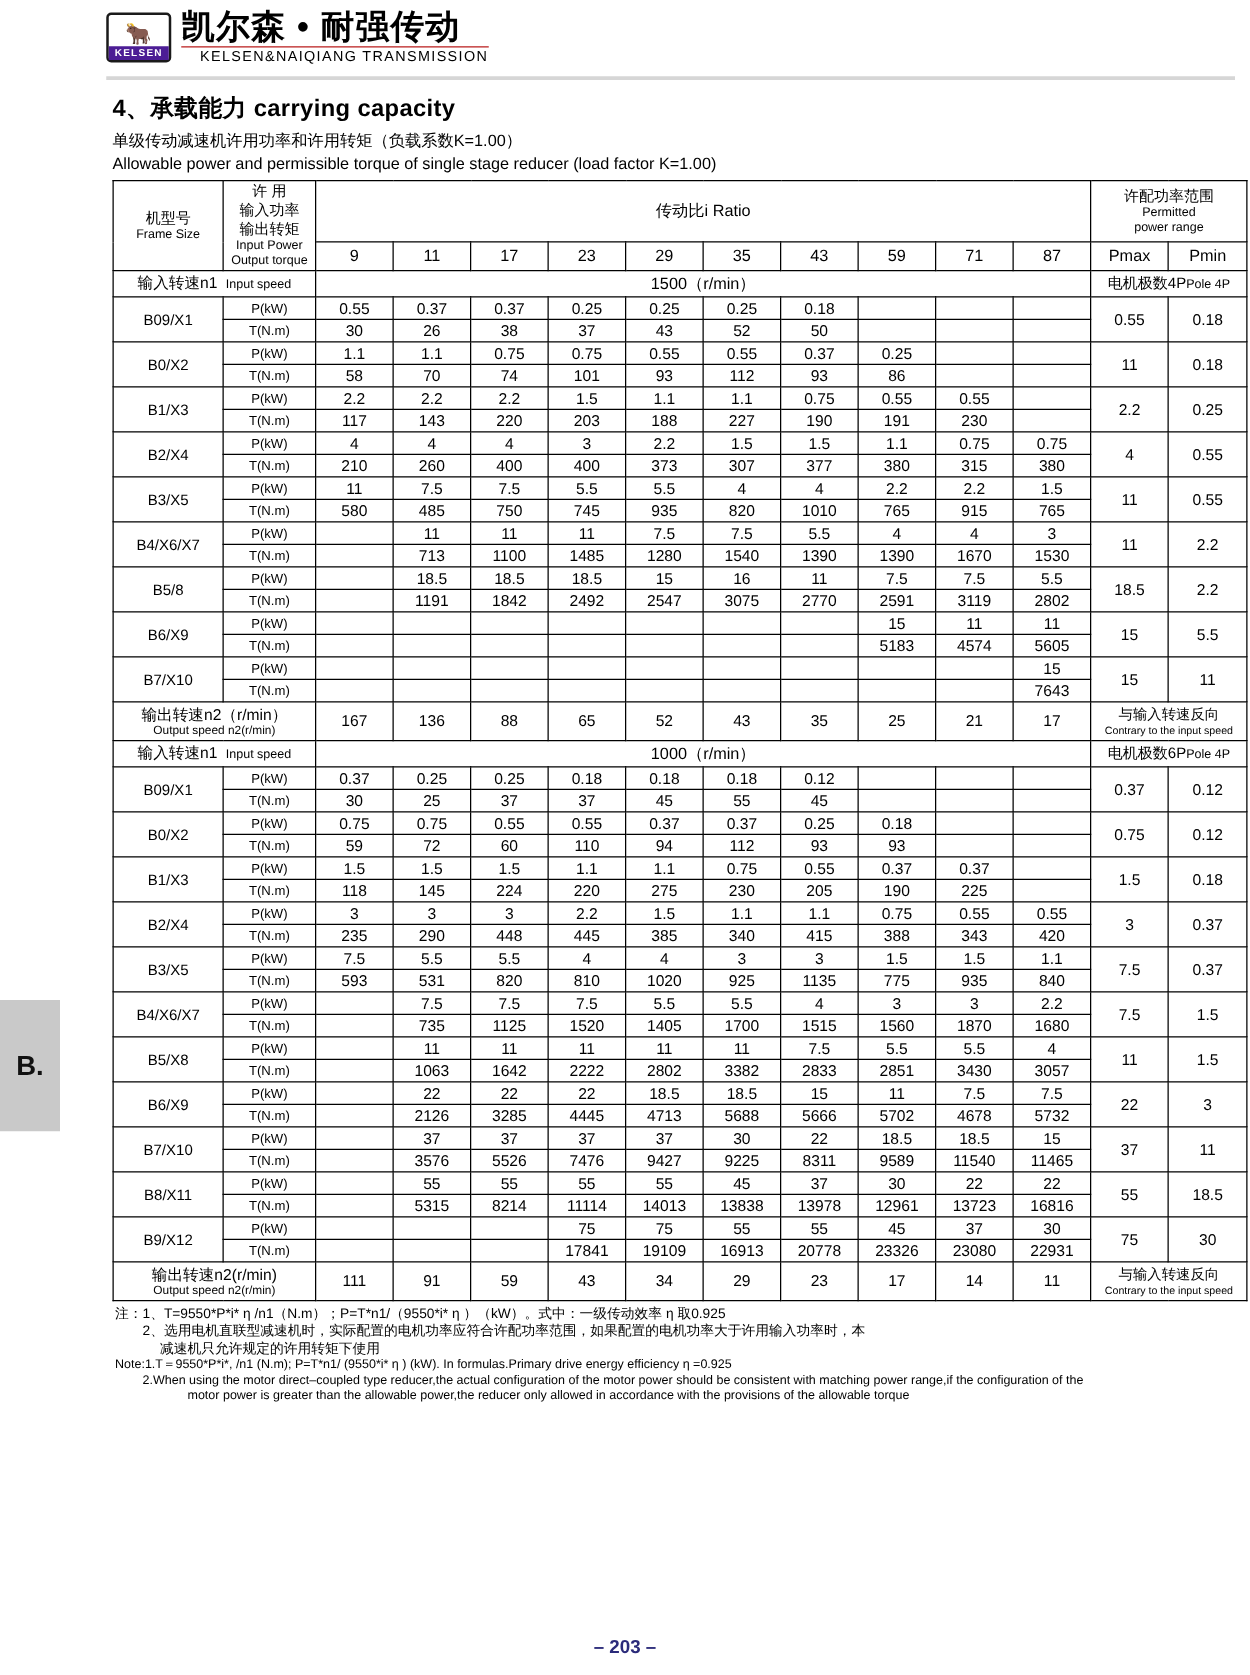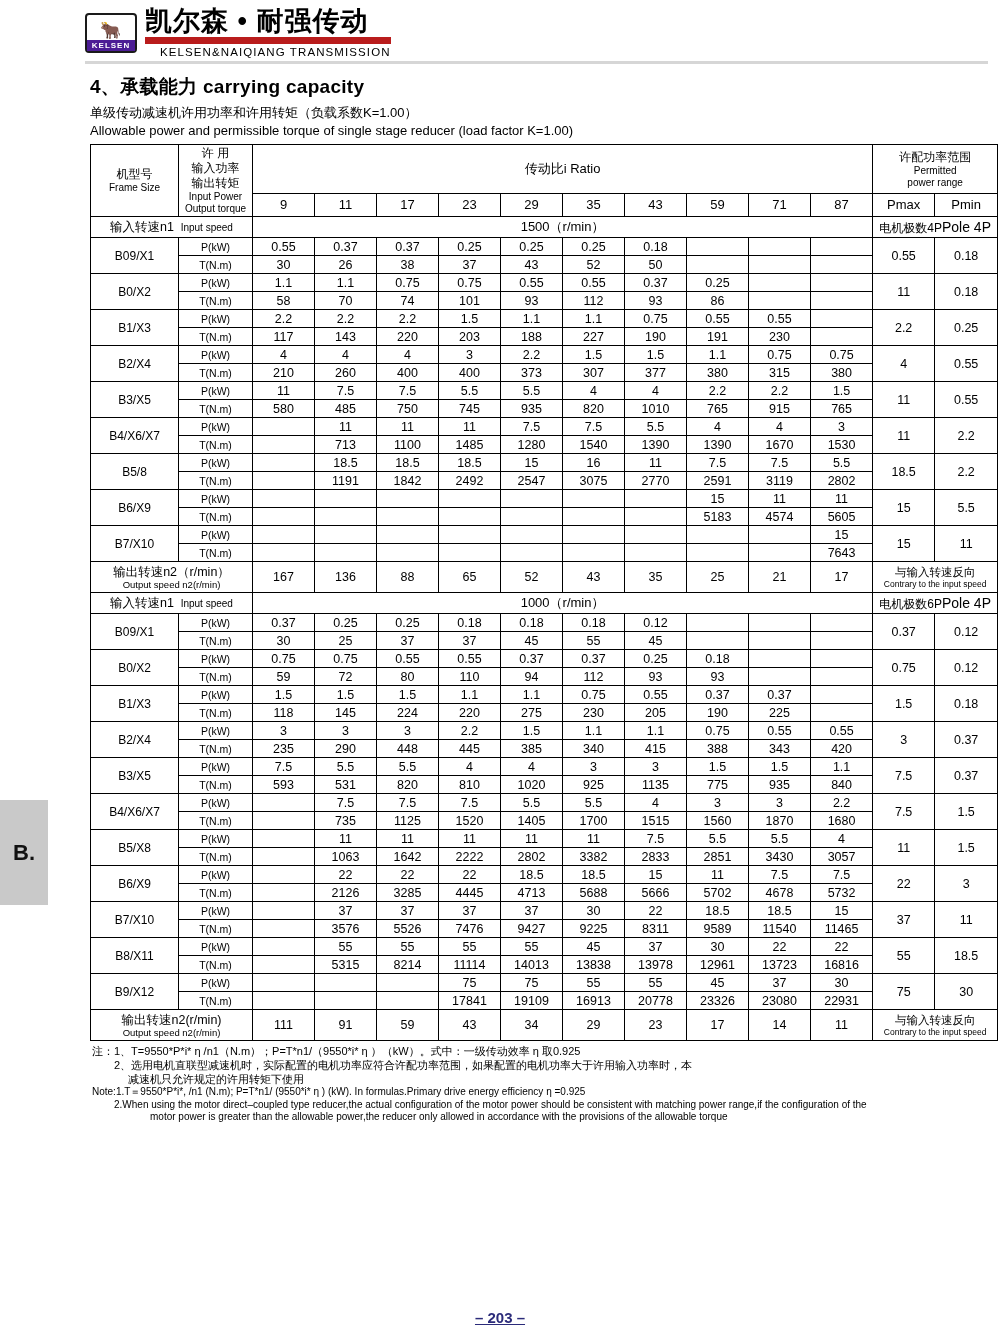--- a/index.html
+++ b/index.html
@@ -38,21 +38,21 @@
     background:#4c1d95;color:#fff;
     font-size:8px;letter-spacing:1px;
     text-align:center;line-height:11px;
     font-weight:bold;
   }
   .logo-text .cn{
     font-size:27px;font-weight:bold;letter-spacing:1px;line-height:30px;
   }
   .logo-text .en{
     font-size:11.5px;letter-spacing:1.1px;line-height:14px;
-    border-top:7px solid #b91c1c;padding-top:1px;margin-top:1px;padding-left:15px;
+    border-top:1px solid #b91c1c;padding-top:1px;margin-top:1px;padding-left:15px;
   }
   .header-rule{
     position:absolute;left:85px;right:12px;bottom:4px;
     height:3px;background:#d6d6d6;
   }
   
   .title-block{margin:6px 0 4px 90px;}
   .title-main{font-size:19px;font-weight:bold;letter-spacing:0.3px;}
   .subtitle-cn{font-size:13px;margin-top:4px;}
   .subtitle-en{font-size:13px;margin-top:1px;}
@@ -81,42 +81,42 @@
   }
   .hdr-cn{font-size:12px;line-height:15px;}
   .hdr-en{font-size:10px;line-height:12px;}
   .ratio-title{font-size:13px;}
   .ratio-num{font-size:13px;height:22px;}
   .speed-row td{height:20px;}
   .speed-cn{font-size:12.5px;}
   .speed-en{font-size:10px;}
   .speedval{font-size:13px;}
   .pole{font-size:12px;}
-  .pole small{font-size:14px;}
+  .pole small{font-size:10px;}
   .frame{font-size:12px;}
   .pt-lbl{font-size:10.5px;line-height:15px;text-align:center;}
   .val{font-size:12.5px;}
   .pmax{font-size:12.5px;}
   .outrow .cn{font-size:12.5px;line-height:14px;}
   .outrow .en{font-size:9.5px;line-height:11px;}
   .contrary-cn{font-size:11.5px;line-height:13px;}
   .contrary-en{font-size:8.5px;line-height:10px;}
   .datarow td{height:17px;}
   
   .notes{
     margin:3px 0 0 92px;width:900px;
     font-size:11px;line-height:14px;
   }
   .notes .l2{margin-left:22px;}
   .notes .en{font-size:10px;line-height:12.5px;}
   .notes .en2{margin-left:22px;}
   
   .footer{
     position:absolute;bottom:14px;left:0;width:100%;
-    text-align:center;font-size:15px;color:#2b2b7a;font-weight:bold;text-decoration:underline;
+    text-align:center;font-size:15px;color:#2b2b7a;font-weight:bold;
   }
 </style>
 </head>
 <body>
 
 <div class="header">
   <div class="logo-wrap">
     <div class="logo-mark">
       <div class="bull">🐂</div>
       <div class="bar">KELSEN</div>
@@ -522,21 +522,21 @@
           <td class="val">0.18</td>
           <td class="val">&nbsp;</td>
           <td class="val">&nbsp;</td>
           <td rowspan="2" class="pmax">0.75</td>
           <td rowspan="2" class="pmax">0.12</td>
         </tr>
         <tr class="datarow">
           <td class="pt-lbl">T(N.m)</td>
           <td class="val">59</td>
           <td class="val">72</td>
-          <td class="val">80</td>
+          <td class="val">60</td>
           <td class="val">110</td>
           <td class="val">94</td>
           <td class="val">112</td>
           <td class="val">93</td>
           <td class="val">93</td>
           <td class="val">&nbsp;</td>
           <td class="val">&nbsp;</td>
         </tr>
         <tr class="datarow">
           <td rowspan="2" class="frame">B1/X3</td>

